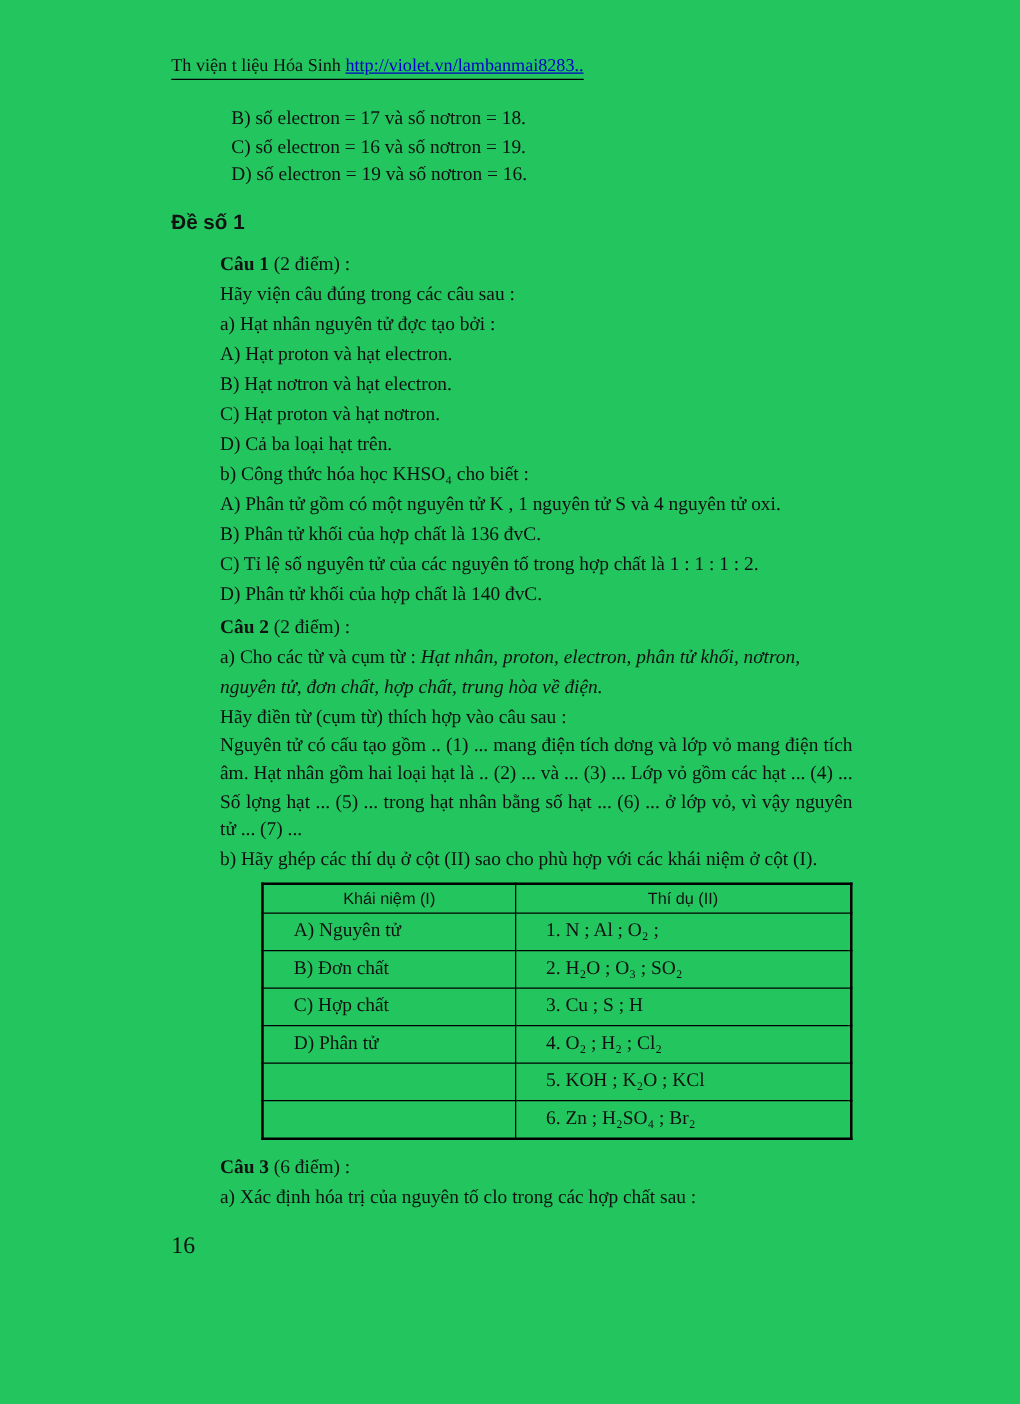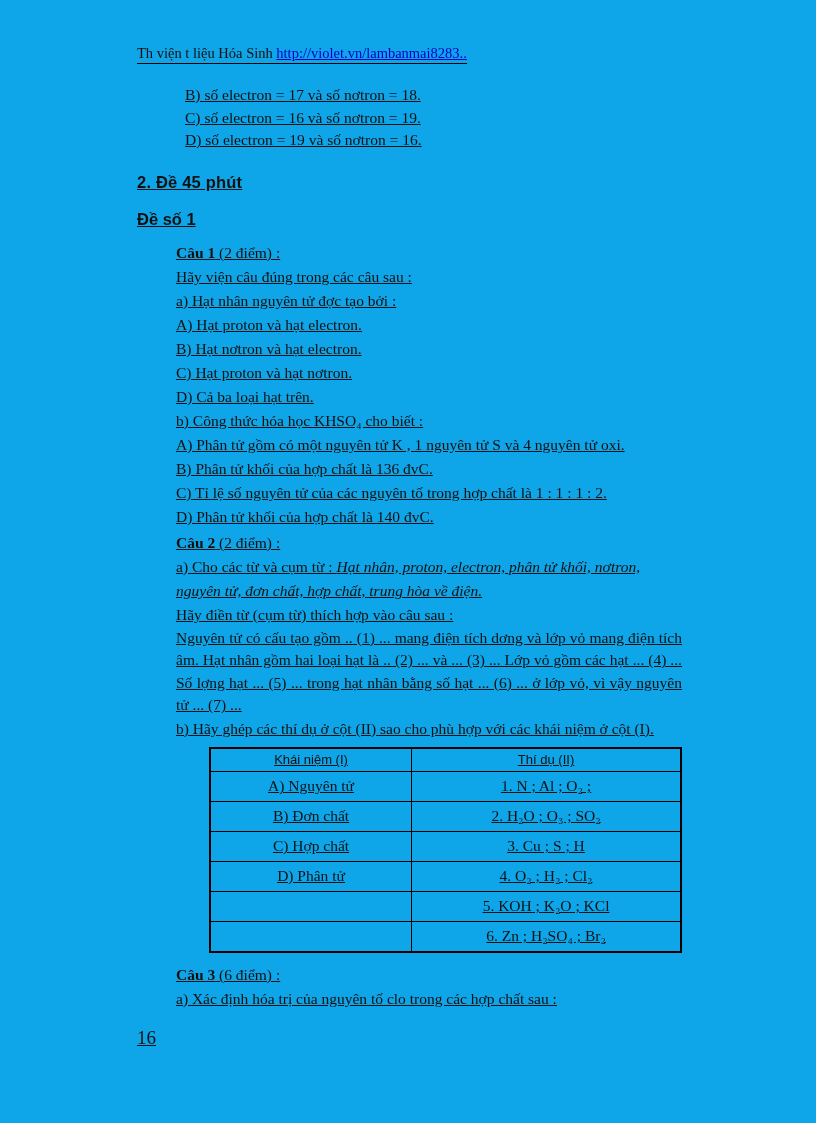--- a/index.html
+++ b/index.html
@@ -1,25 +1,24 @@
 <!DOCTYPE html>
 <html><head>
 <meta charset="utf-8">
 <style>
   html,body { margin:0; padding:0; background:#ffffff; }
   .page {
     position:relative;
     width:816px; height:1123px;
     box-sizing:border-box;
-    background:#0ea5e9;
+    background:#22c55e;
     padding:45px 134px 0 137px;
     font-family:"Liberation Serif","DejaVu Serif",serif;
     color:#111111;
     overflow:hidden;
-    text-decoration:underline;
   }
   .header { margin-bottom:20px; font-size:14.5px; line-height:17px; }
   .header-underline {
     display:inline-block;
     border-bottom:1px solid #000;
     padding-bottom:1px;
   }
   .header-link { color:#0000c8; text-decoration:underline; cursor:pointer; }
   .opt-top { margin:0 0 0 48px; line-height:22.6px; font-size:15.5px; }
   .h-section {
@@ -46,39 +45,38 @@
   }
   .match-table th, .match-table td { border:1px solid #000; }
   .match-table th {
     width:205px;
     font-family:"Liberation Sans","DejaVu Sans",sans-serif;
     font-weight:normal; font-size:13px;
     text-align:center; padding:3px 4px; height:16px;
   }
   .match-table th.col2 { width:280px;text-align:center; }
   .match-table td {
-    font-size:15.5px; padding:2px 8px; height:25px;
-    vertical-align:middle; text-align:center;
+    font-size:15.5px; padding:2px 24px; height:25px;
+    vertical-align:middle; text-align:left;
   }
   .pageno { margin:16px 0 16px 0; font-size:19px; }
 </style>
 </head>
 <body>
 
 <div class="page">
 
   <div class="header">
     <span class="header-underline"><span>Th viện t liệu Hóa Sinh </span><a class="header-link" href="#">http://violet.vn/lambanmai8283..</a></span>
   </div>
 
   <p class="opt-top">B) số electron = 17 và số nơtron = 18.</p>
   <p class="opt-top">C) số electron = 16 và số nơtron = 19.</p>
   <p class="opt-top">D) số electron = 19 và số nơtron = 16.</p>
 
-  <h2 class="h-section">2. Đề 45 phút</h2>
   <h2 class="h-exam">Đề số 1</h2>
 
   <p class="p q"><span class="qlabel">Câu 1</span><span> (2 điểm) :</span></p>
   <p class="p">Hãy viện câu đúng trong các câu sau :</p>
   <p class="p">a) Hạt nhân nguyên tử đợc tạo bởi :</p>
   <p class="p">A) Hạt proton và hạt electron.</p>
   <p class="p">B) Hạt nơtron và hạt electron.</p>
   <p class="p">C) Hạt proton và hạt nơtron.</p>
   <p class="p">D) Cả ba loại hạt trên.</p>
   <p class="p">b) Công thức hóa học KHSO₄ cho biết :</p>

